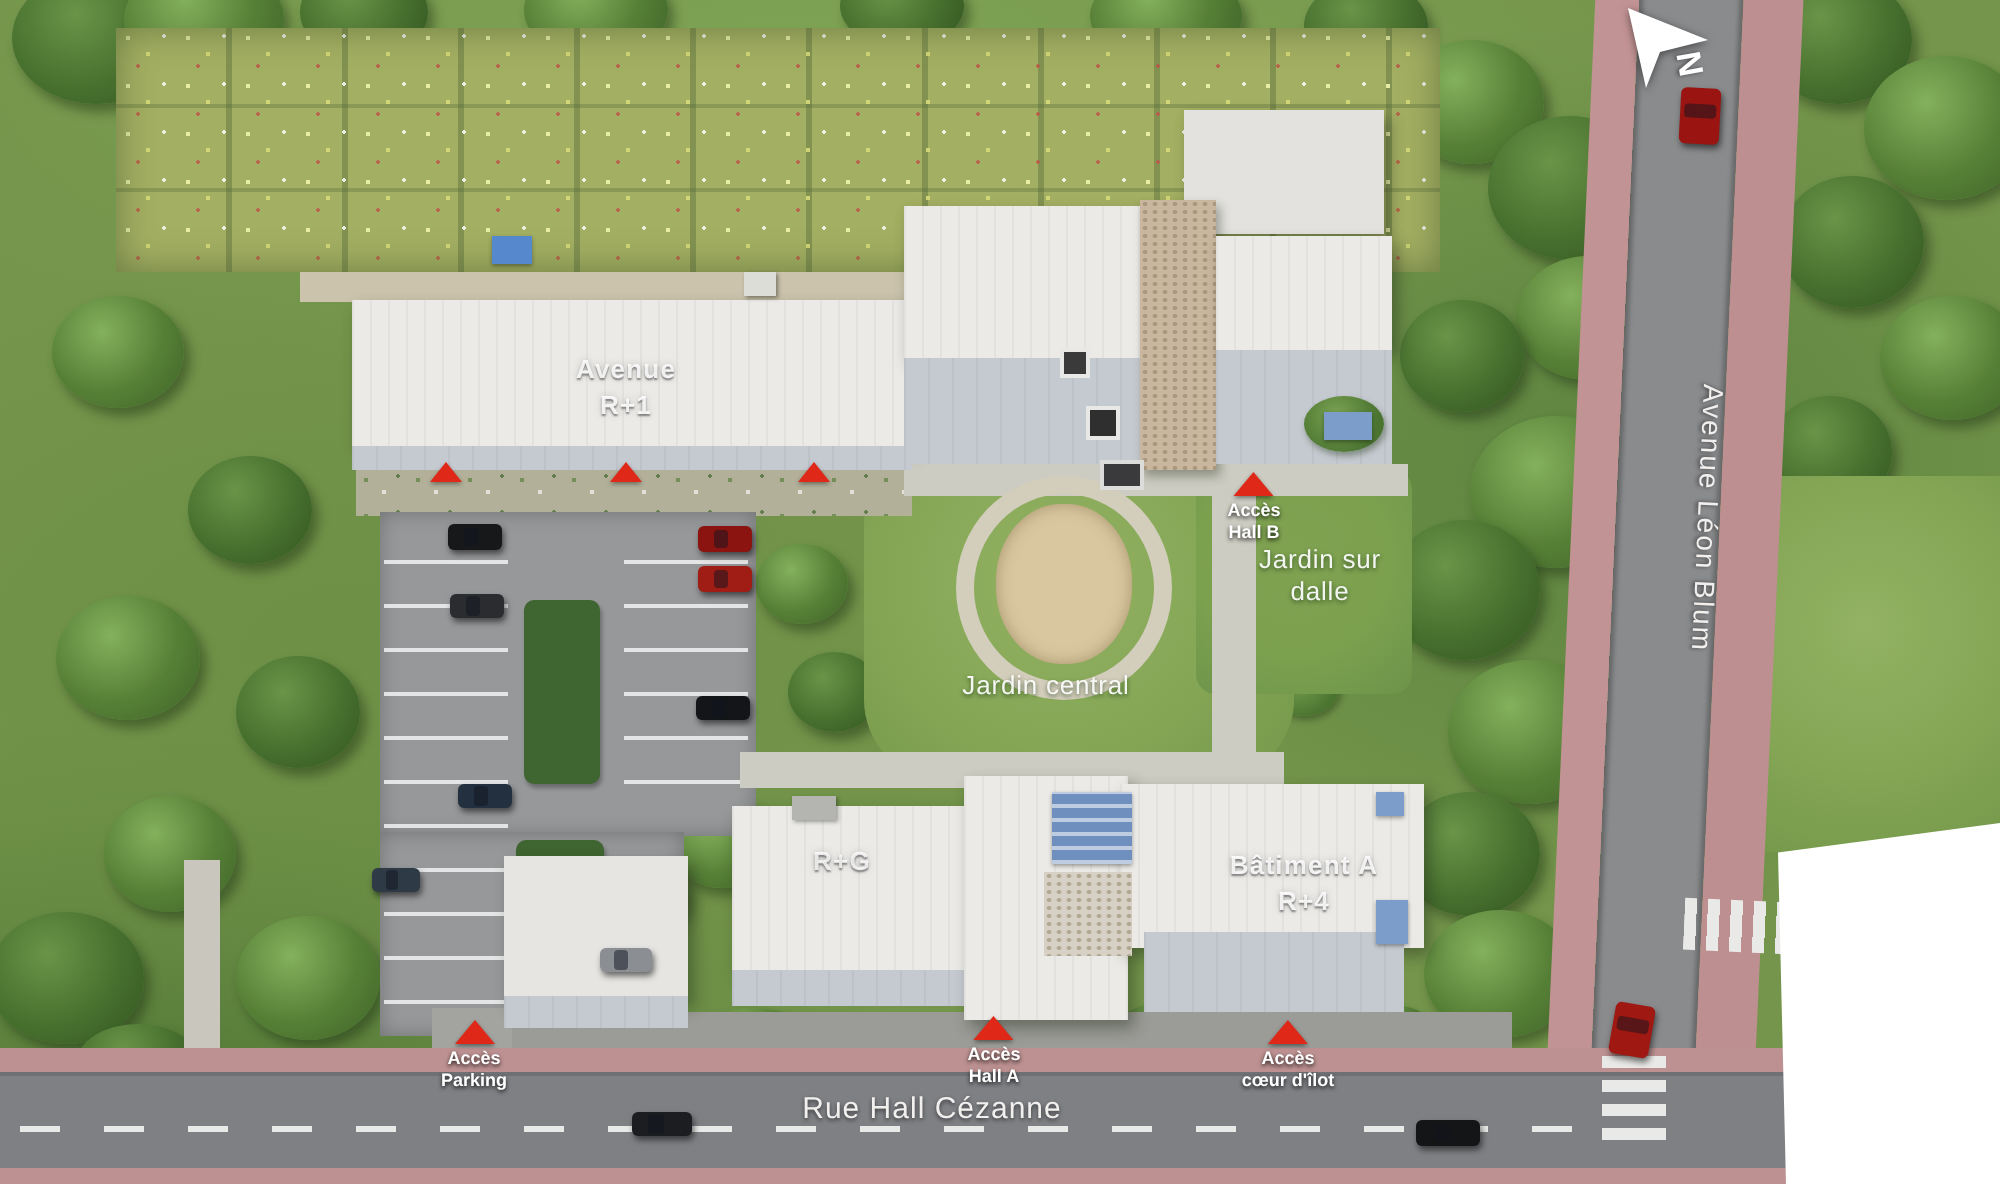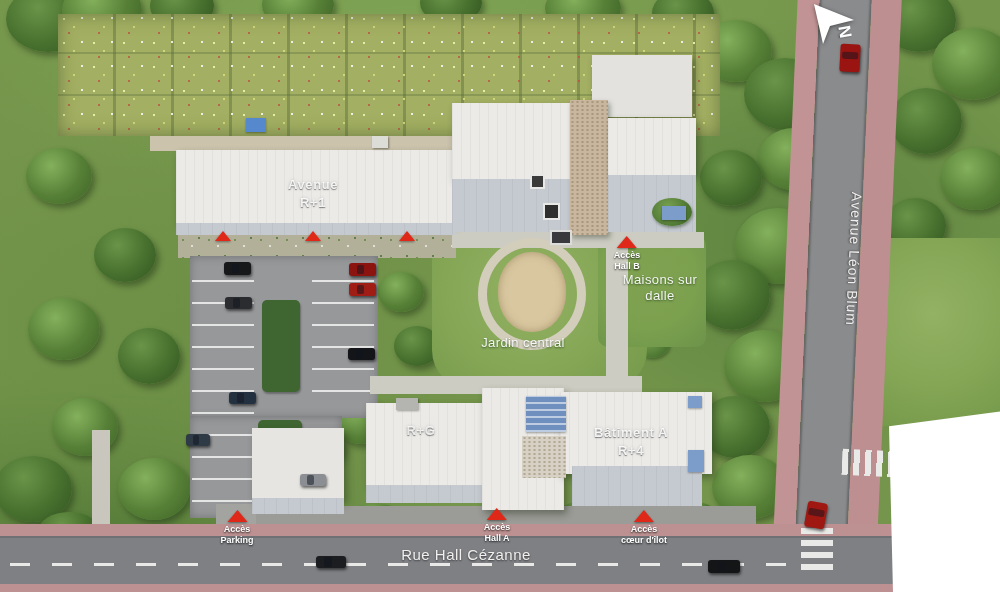--- a/index.html
+++ b/index.html
@@ -209,32 +209,32 @@
   <div class="car" style="left:300px;top:474px;width:26px;height:12px;background:#8b8f94;z-index:7;"></div>
   <div class="car v" style="left:840px;top:44px;width:20px;height:28px;background:#9a1511;z-index:7;transform:rotate(3deg);"></div>
   <div class="car v" style="left:806px;top:502px;width:20px;height:26px;background:#a01812;z-index:7;transform:rotate(10deg);"></div>
   <div class="car" style="left:708px;top:560px;width:32px;height:13px;background:#141517;z-index:7;"></div>
   <div class="car" style="left:316px;top:556px;width:30px;height:12px;background:#1c1d20;z-index:7;"></div>
 
   <div class="blabel" style="left:313px;top:176px;">
     <span>Avenue</span><br>
     <span>R+1</span>
   </div>
-  <div class="blabel" style="left:631px;top:424px;">
+  <div class="blabel" style="left:652px;top:424px;">
     <span>Bâtiment A</span><br>
     <span>R+4</span>
   </div>
   <div class="blabel" style="left:421px;top:422px;color:rgba(255,255,255,.8);">
     <span>R+G</span>
   </div>
   <div class="glabel" style="left:523px;top:335px;">
     <span>Jardin central</span>
   </div>
   <div class="glabel" style="left:660px;top:272px;">
-    <span>Maisons sur</span><br>
+    <span>Jardin sur</span><br>
     <span>dalle</span>
   </div>
 
   <div class="marker" style="left:627px;top:236px;">
     <span class="tri"></span>
     <span>Accès</span>
     <span>Hall B</span>
   </div>
   <div class="marker" style="left:237px;top:510px;">
     <span class="tri"></span>

